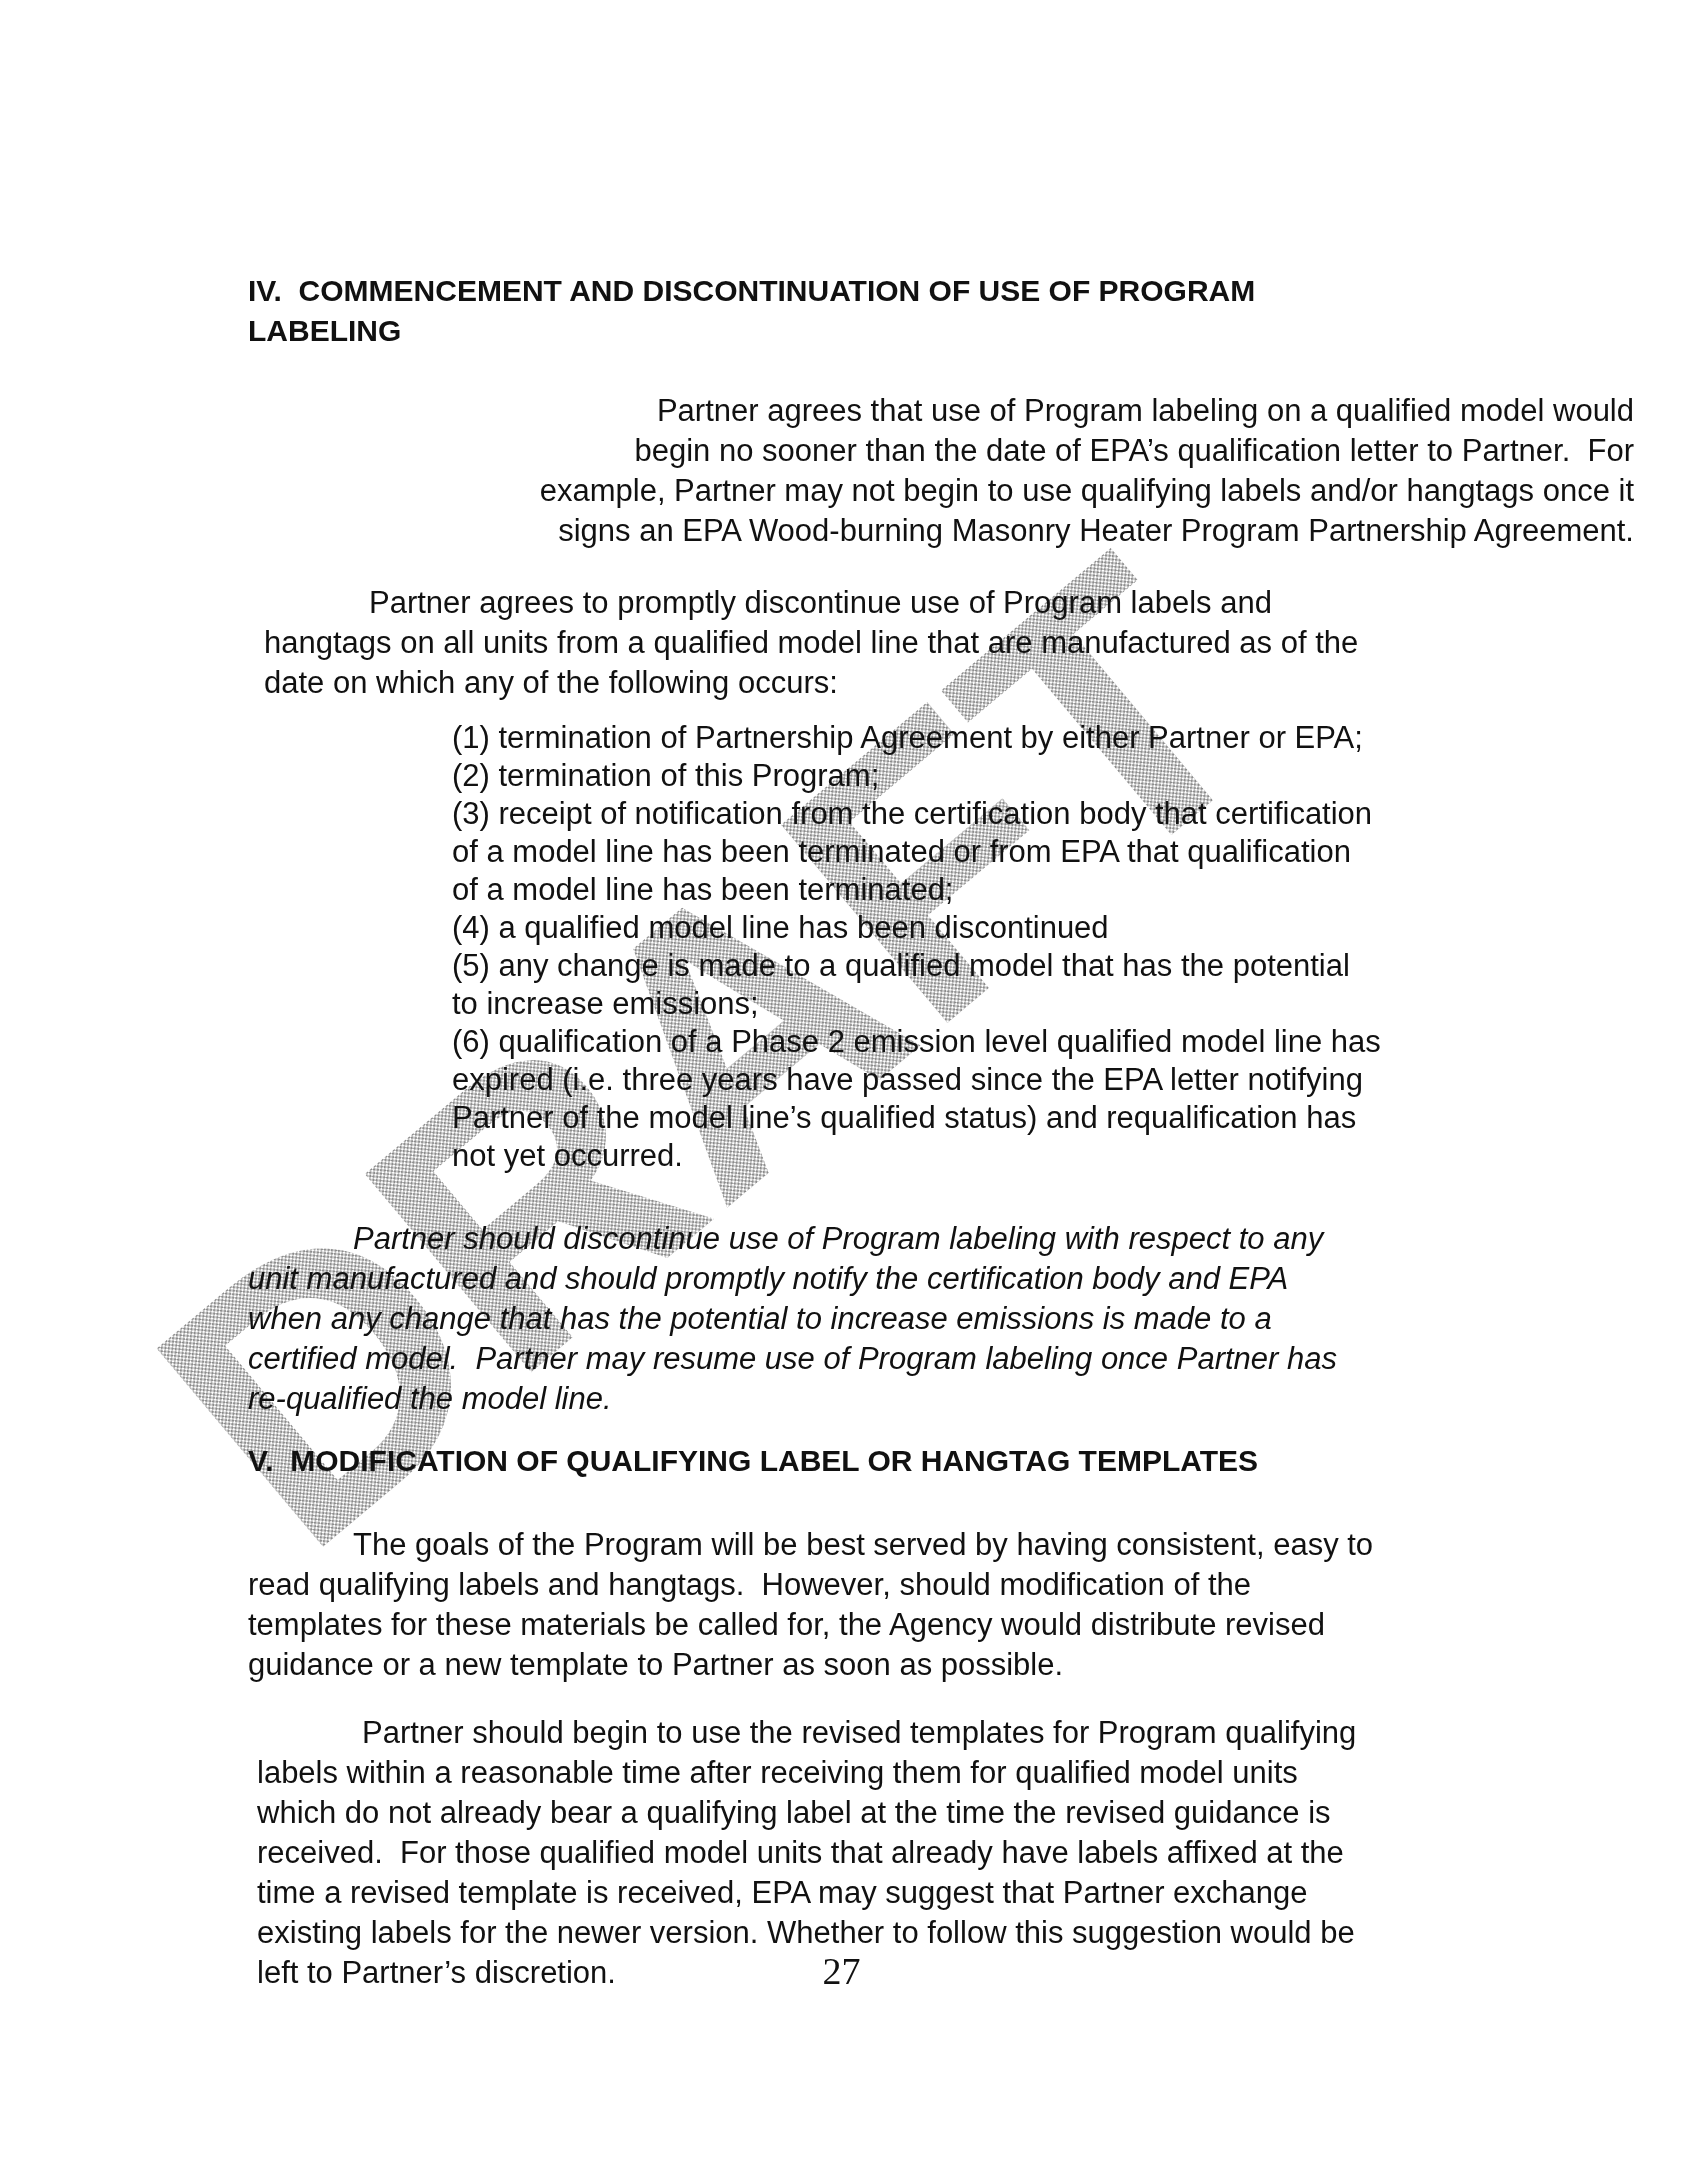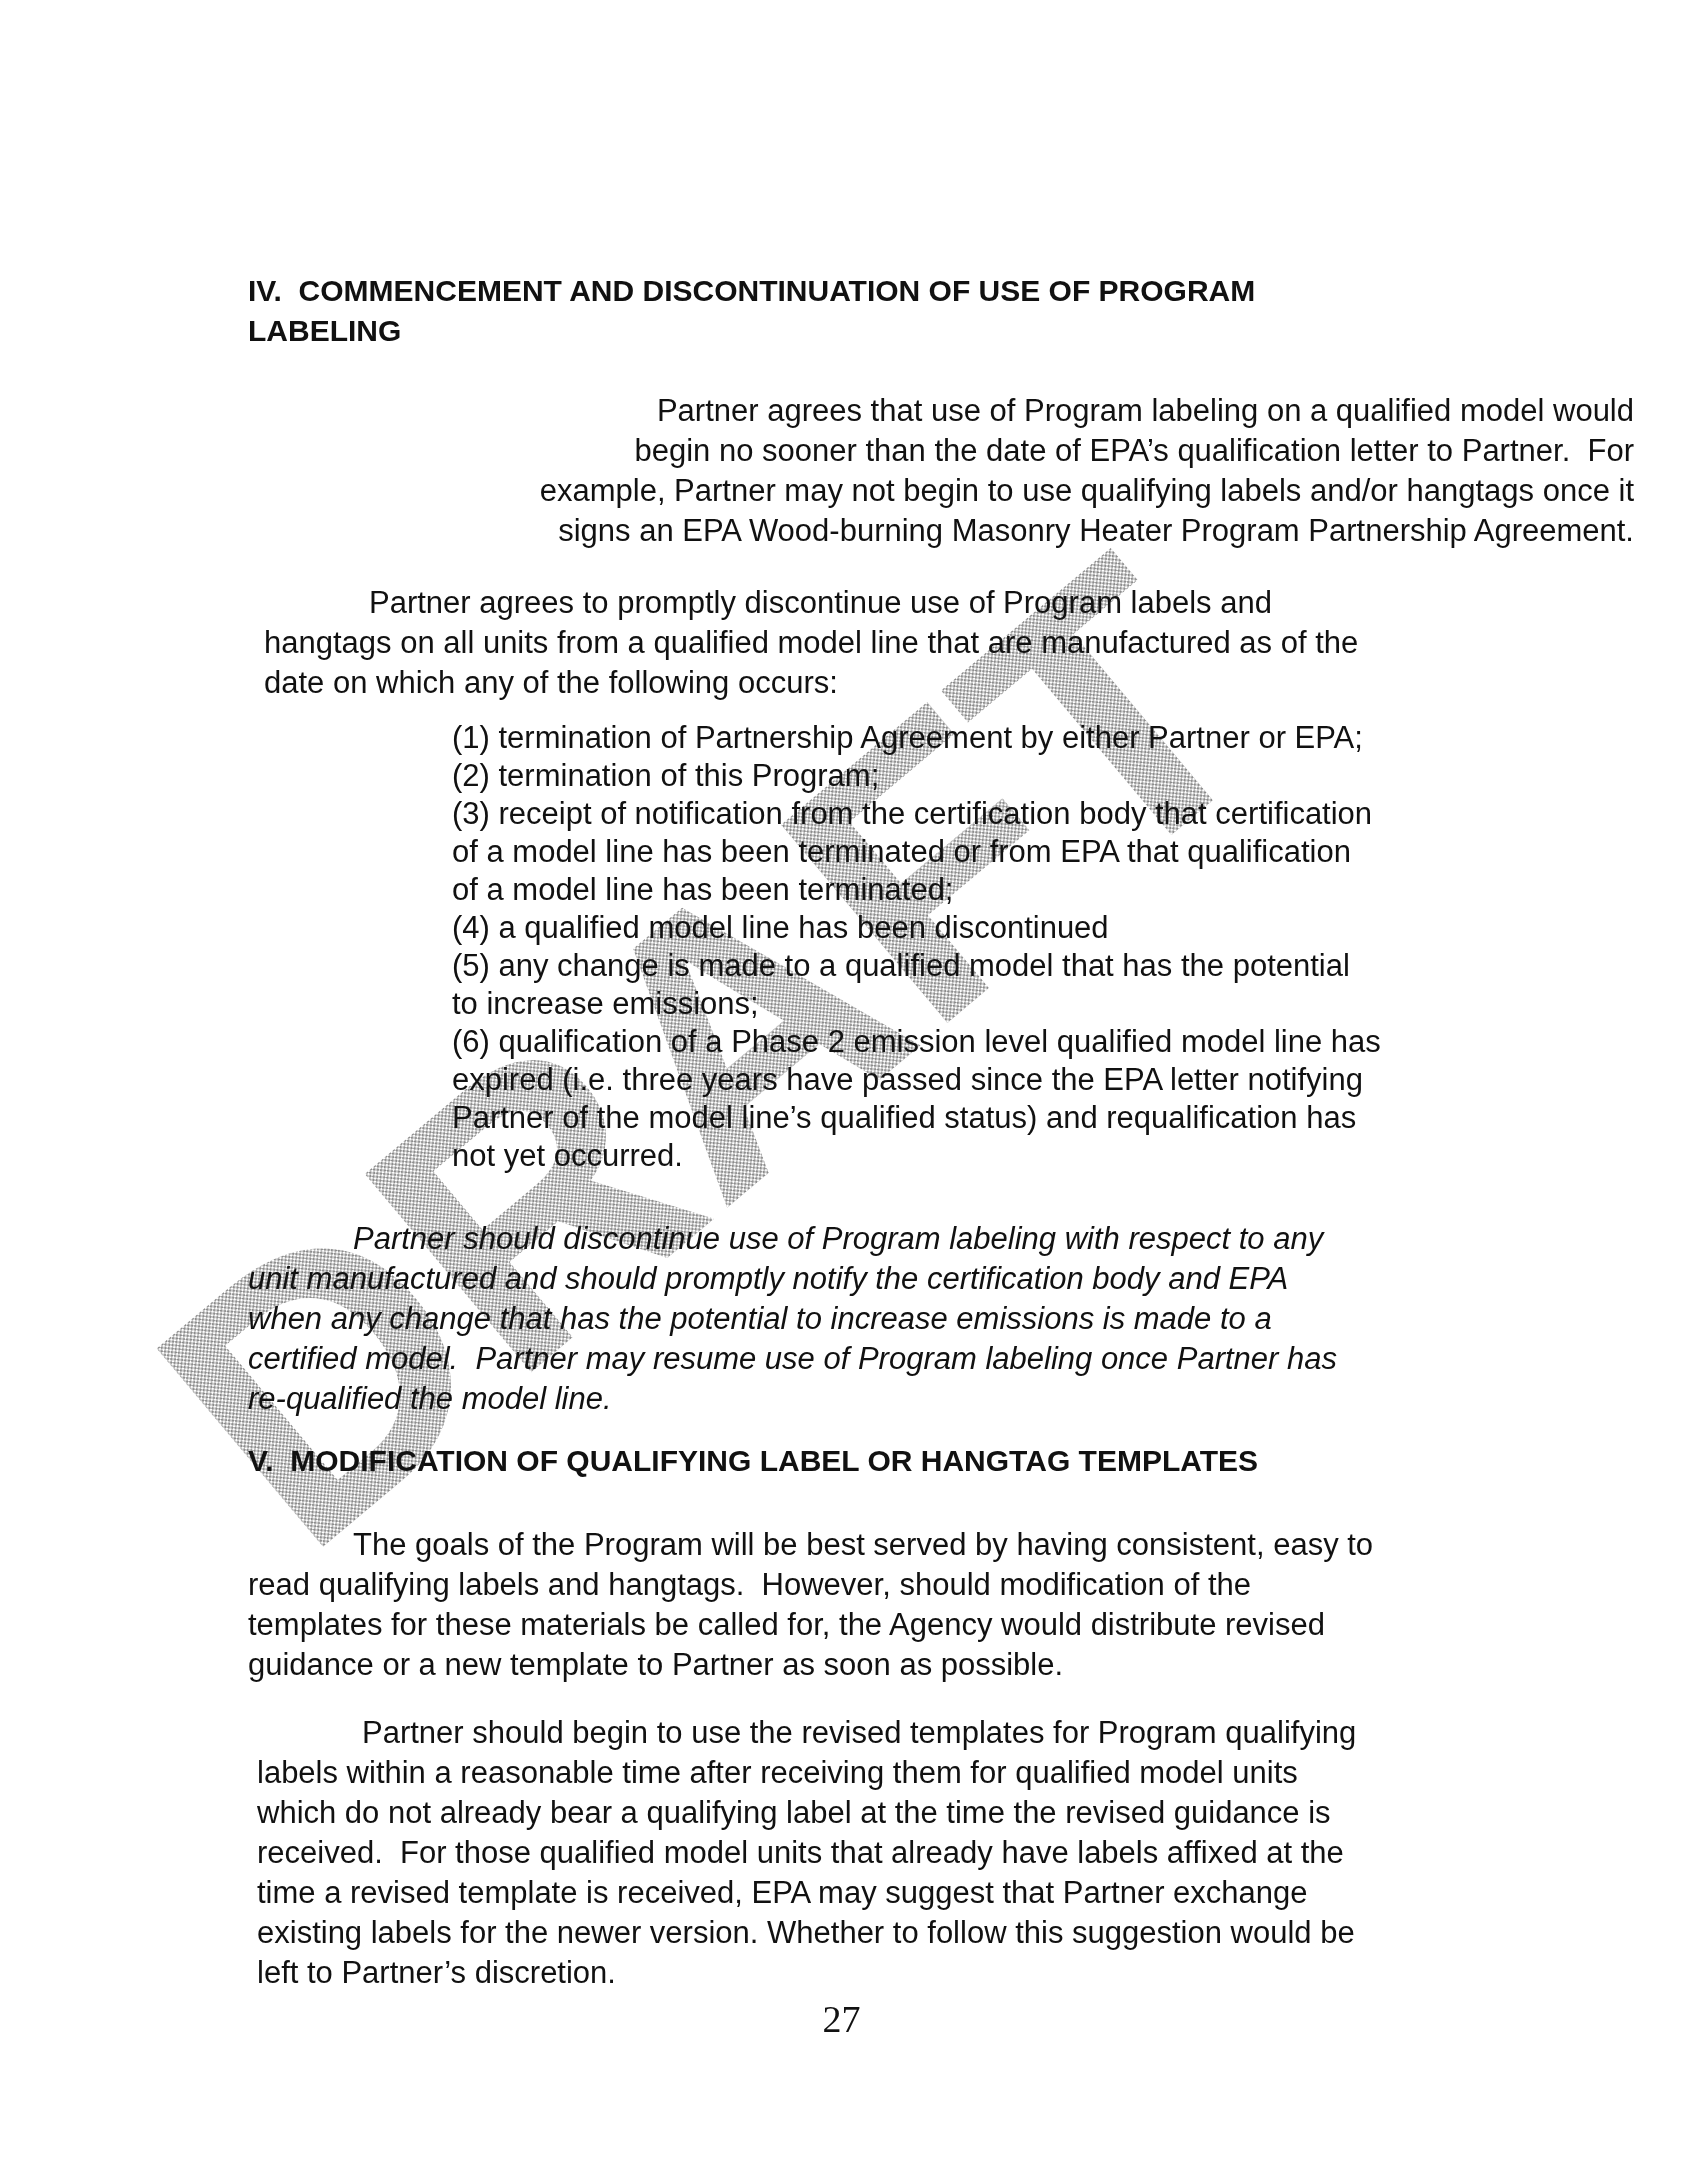--- a/index.html
+++ b/index.html
@@ -43,21 +43,21 @@
     margin: 0 0 44px 204px;
     line-height: 38px;
     text-indent: 0;
   }
   .p-3 { margin: 0 0 22px 0; font-style: italic; }
   .p-4 { margin: 0 0 28px 0; }
   .p-5 { margin: 9px; }
   .page-footer {
     position: absolute;
     left: 0;
-    top: 2000px;
+    top: 1952px;
     width: 1683px;
     text-align: center;
     z-index: 2;
     font-family: "Liberation Serif", serif;
     font-size: 38px;
     line-height: 1;
     color: #111111;
   }
 </style>
 </head>

